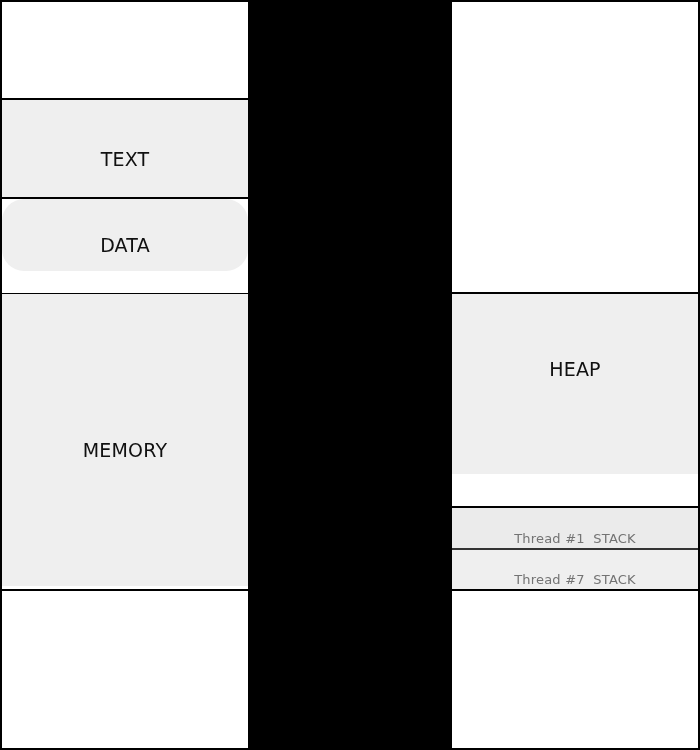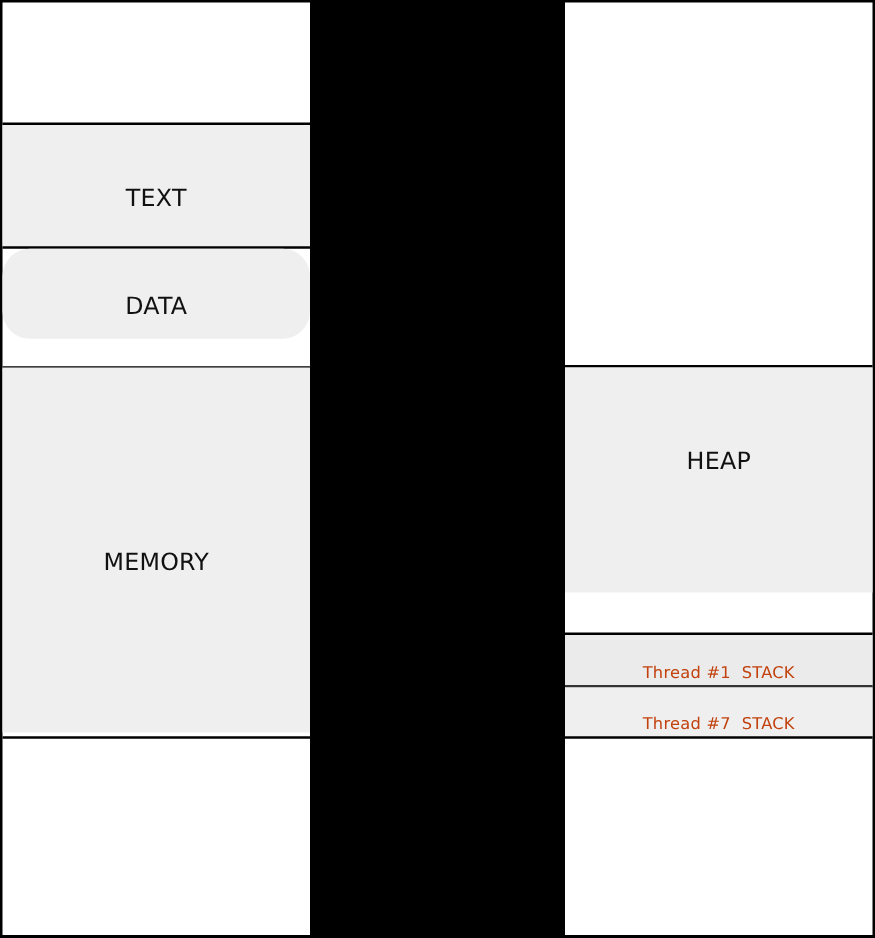--- a/index.html
+++ b/index.html
@@ -5,21 +5,21 @@
     html, body { margin: 0; padding: 0; }
     body { width: 700px; height: 750px; background: #000; position: relative; overflow: hidden;
            font-family: "DejaVu Sans", "Liberation Sans", sans-serif; }
     .col { position: absolute; top: 2px; bottom: 2px; background: #fff; }
     .col.left { left: 2px; width: 246px; }
     .col.right { left: 452px; width: 246px; }
     .seg { position: absolute; left: 0; right: 0; background: #efefef;
            display: flex; align-items: center; justify-content: center;
            color: #111; box-sizing: border-box; }
     .seg .lbl { font-size: 19px; letter-spacing: 0.2px; margin-top: 20px; }
-    .seg .lbl.small { font-size: 13px; color: #c2410c; }
+    .seg .lbl.small { font-size: 13px; color: #737373; }
     .hline { position: absolute; left: 0; right: 0; height: 2px; background: #000; }
     .hline.gray { background: #aaa; height: 2px; }
   </style>
 </head>
 <body>
 
 <div class="col left">
   <div class="hline" style="top:96px;"></div>
   <div class="seg" style="top:98px; height:97px;">
     <span class="lbl">TEXT</span>

